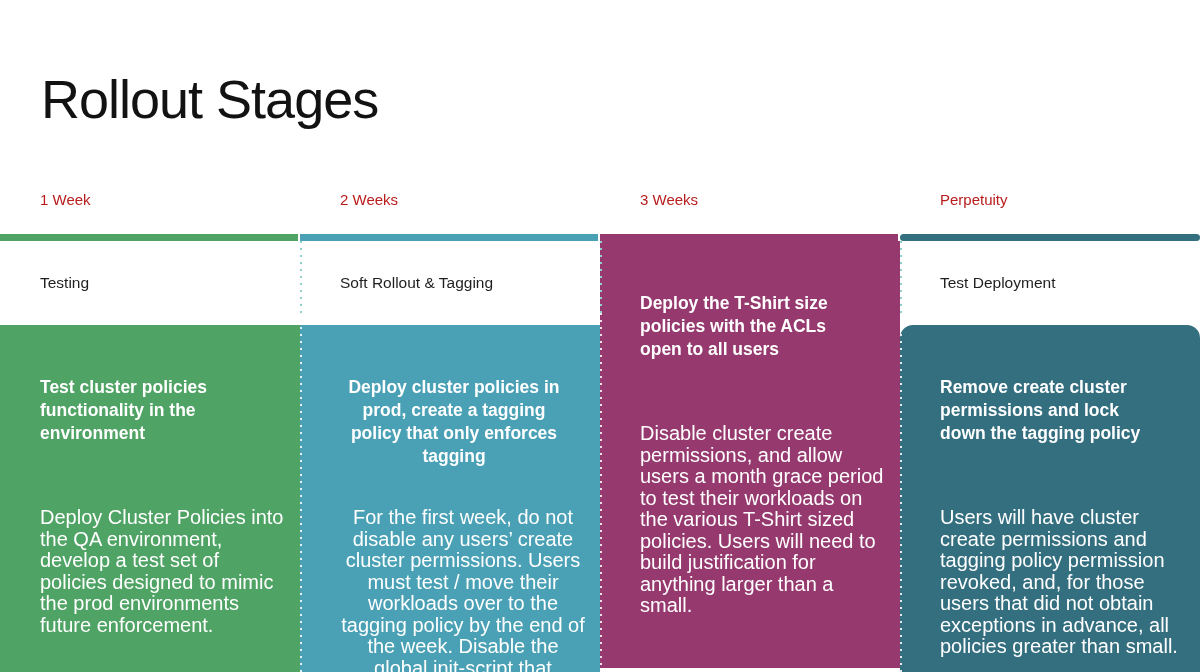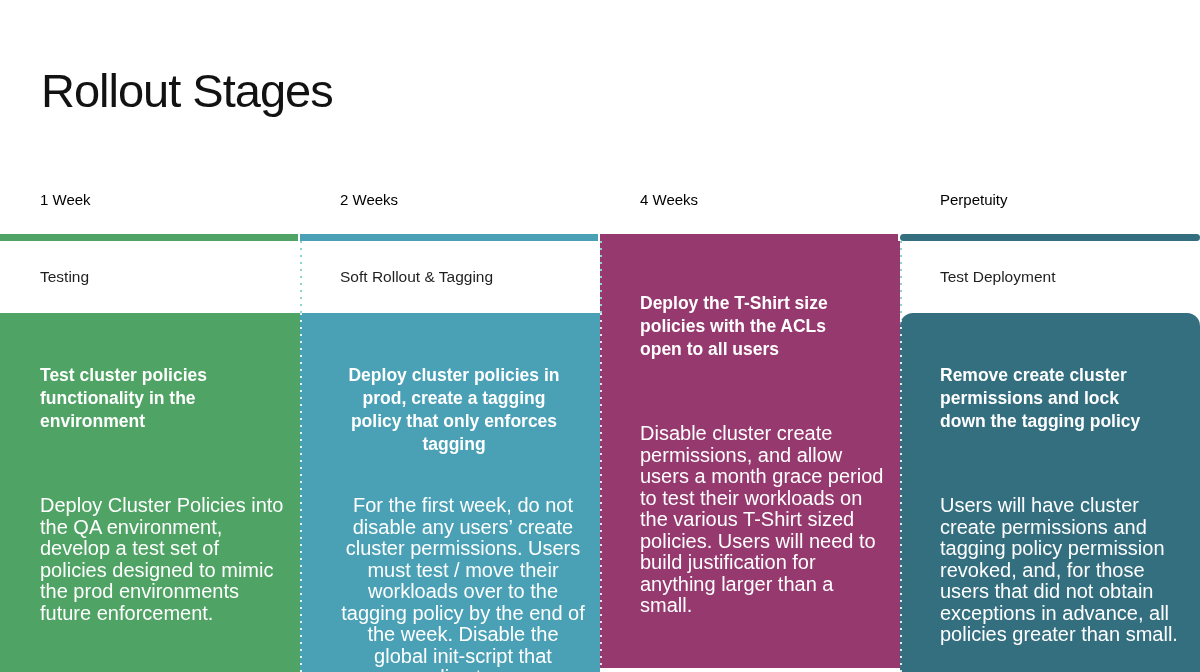--- a/index.html
+++ b/index.html
@@ -10,46 +10,46 @@
     width: 1200px;
     height: 672px;
     background: #ffffff;
     font-family: "Liberation Sans", sans-serif;
     overflow: hidden;
   }
   .slide-title {
     position: absolute;
     left: 41px;
     top: 34px;
-    font-size: 47px;
+    font-size: 54px;
     line-height: 1.1;
     color: #121212;
     letter-spacing: -1px;
     font-weight: 400;
   }
   .stage-grid {
     position: absolute;
     left: 0;
     top: 178px;
     width: 1200px;
     height: 494px;
     display: grid;
     grid-template-columns: repeat(4, 300px);
   }
   .col { position: relative; height: 494px; }
   .duration {
     height: 56px;
     padding: 13px 10px 0 40px;
     font-size: 15px;
-    color: #000000;
+    color: #b91c1c;
   }
   .bar { height: 7px; }
   .col:not(:last-child) .bar { margin-right: 2px; }
   .name {
-    height: 72px;
+    height: 84px;
     display: flex;
     align-items: center;
     padding-left: 40px;
     font-size: 15.5px;
     color: #1f1f1f;
     background: #ffffff;
   }
   .card {
     position: relative;
     height: 427px;
@@ -127,21 +127,21 @@
         <h3 class="card-heading">Deploy cluster policies in prod, create a tagging policy that only enforces tagging</h3>
         <p class="card-body">For the first week, do not disable any users’ create cluster permissions. Users must test / move their workloads over to the tagging policy by the end of the week. Disable the global init-script that applies tags.</p>
       </div>
     </div>
 
     <div class="col">
       <div class="divider">
         <div class="divider-white-row"></div>
         <div class="divider-card"></div>
       </div>
-      <div class="duration">4 Weeks</div>
+      <div class="duration">3 Weeks</div>
       <div class="bar c2"></div>
       <div class="card c2">
         <h3 class="card-heading">Deploy the T-Shirt size policies with the ACLs open to all users</h3>
         <p class="card-body">Disable cluster create permissions, and allow users a month grace period to test their workloads on the various T-Shirt sized policies. Users will need to build justification for anything larger than a small.</p>
       </div>
     </div>
 
     <div class="col">
       <div class="divider">
         <div class="divider-white-row"></div>

